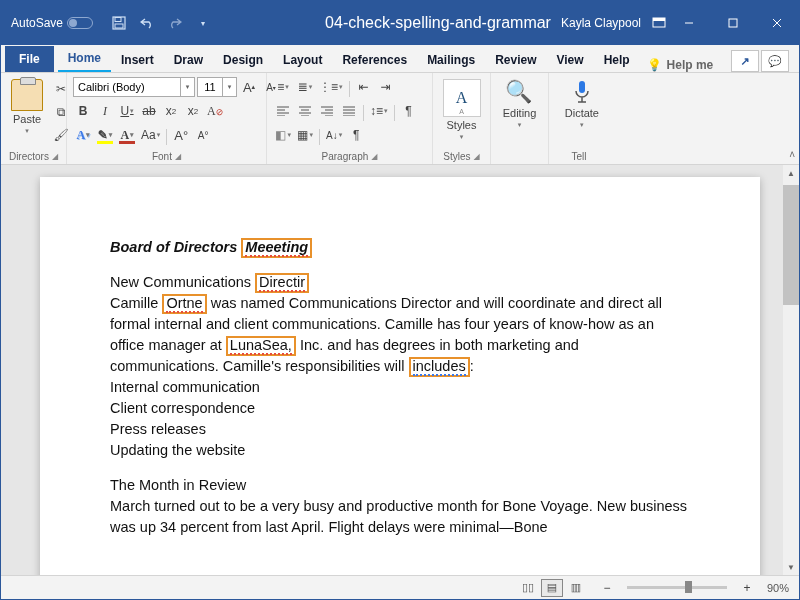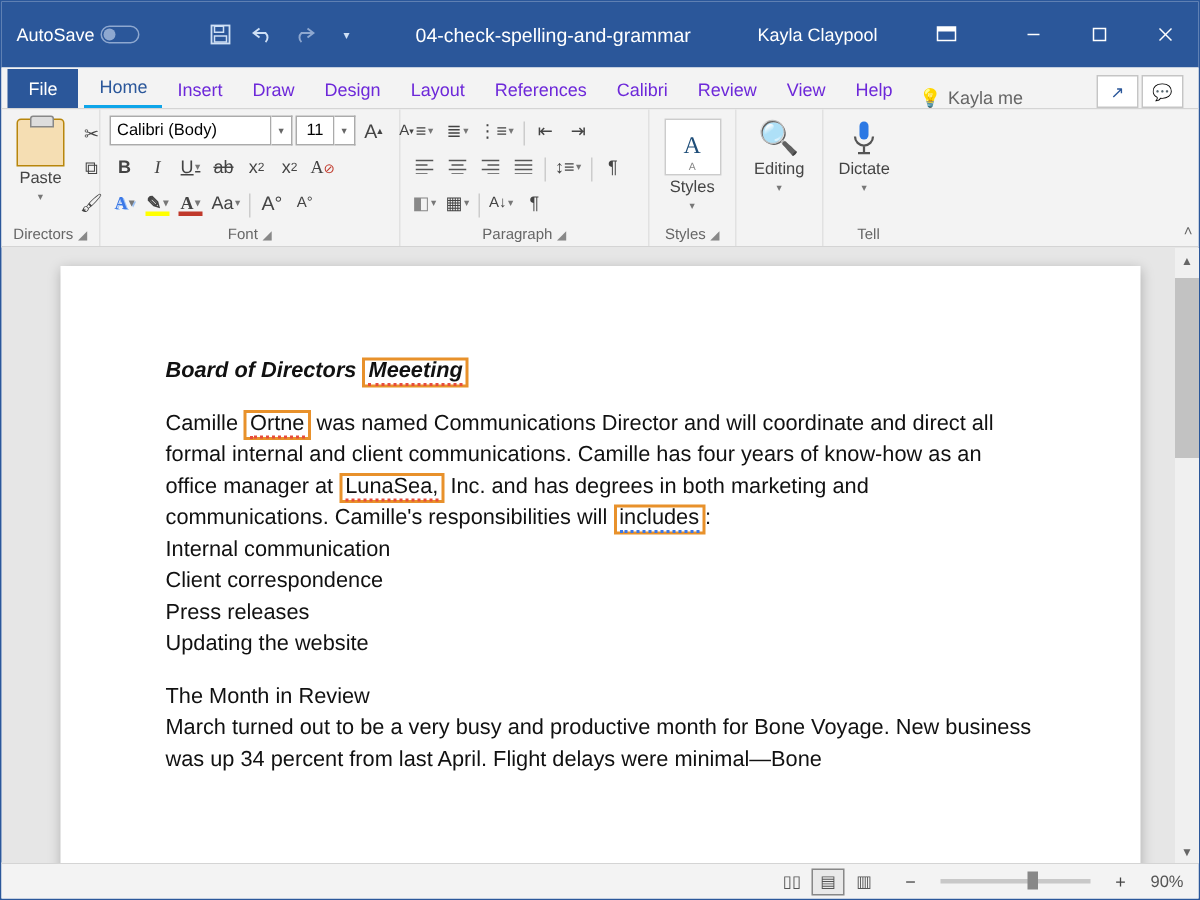--- a/index.html
+++ b/index.html
@@ -1,29 +1,29 @@
 <!DOCTYPE html>
 <html><head>
 <meta charset="utf-8">
 <style>
 * { margin:0; padding:0; box-sizing:border-box; font-family:"Segoe UI",Arial,sans-serif; }
 body { background:#ccc; width:800px; height:600px; overflow:hidden; position:relative; }
 .window { width:800px; height:600px; background:#fff; border:1px solid #2b579a; display:flex; flex-direction:column; }
-.titlebar { background:#2b579a; color:#fff; height:44px; display:flex; align-items:center; font-size:12px;gap:28px; }
+.titlebar { background:#2b579a; color:#fff; height:44px; display:flex; align-items:center; font-size:12px; }
 .titlebar .autosave { padding:0 8px 0 10px; display:flex; align-items:center; gap:4px; }
 .toggle { width:26px; height:12px; border:1px solid #8ea8d0; border-radius:7px; position:relative; }
 .toggle::after { content:""; position:absolute; width:8px; height:8px; background:#8ea8d0; border-radius:50%; top:1px; left:1px; }
 .qat { display:flex; gap:12px; padding:0 10px; align-items:center; }
 .qat-icon { width:16px; height:16px; display:flex; align-items:center; justify-content:center; color:#cfe0f5; cursor:pointer; }
-.doc-title { flex:1; text-align:left; font-size:13px; }
+.doc-title { flex:1; text-align:right; font-size:16px; }
 .user { padding:0 10px; font-size:12px; }
 .winbtns { display:flex; }
 .winbtn { width:44px; height:30px; display:flex; align-items:center; justify-content:center; color:#fff; cursor:pointer; font-size:11px; }
-.ribbon-tabs { background:#f3f3f3; border-bottom:1px solid #d4d4d4; height:28px; display:flex; align-items:flex-end; font-size:12px; padding:0 4px; }
-.rtab { padding:6px 10px 5px; color:#6d28d9; cursor:pointer; }
+.ribbon-tabs { background:#f3f3f3; border-bottom:1px solid #d4d4d4; height:28px; display:flex; align-items:flex-end; font-size:12px; padding:0 4px;font-weight:bold; }
+.rtab { padding:6px 10px 5px; color:#0f172a; cursor:pointer; }
 .rtab.file { background:#2b579a; color:#fff; padding:6px 14px; margin-right:4px; }
 .rtab.active { color:#2b579a; border-bottom:2px solid #0ea5e9; }
 .rtab-right { margin-left:auto; display:flex; align-items:center; gap:2px; padding-right:6px; }
 .rtab-btn { width:28px; height:22px; border:1px solid #c5c5c5; display:flex; align-items:center; justify-content:center; font-size:11px; cursor:pointer; background:#fff; }
 .tellme { display:flex; align-items:center; gap:4px; color:#666; font-size:12px; padding:0 8px; }
 .ribbon { background:#f3f3f3; border-bottom:1px solid #d4d4d4; height:92px; display:flex; position:relative; }
 .group { border-right:1px solid #e1e1e1; display:flex; flex-direction:column; padding:4px 6px 2px; }
 .group-label { font-size:10px; color:#666; text-align:center; padding-top:2px; display:flex; justify-content:center; align-items:center; gap:3px; }
 .group-body { flex:1; display:flex; align-items:flex-start; gap:4px; }
 .launcher { font-size:8px; color:#888; }
@@ -121,27 +121,27 @@
   </div>
 
   <div class="ribbon-tabs">
     <div class="rtab file">File</div>
     <div class="rtab active">Home</div>
     <div class="rtab">Insert</div>
     <div class="rtab">Draw</div>
     <div class="rtab">Design</div>
     <div class="rtab">Layout</div>
     <div class="rtab">References</div>
-    <div class="rtab">Calibri</div>
+    <div class="rtab">Mailings</div>
     <div class="rtab">Review</div>
     <div class="rtab">View</div>
     <div class="rtab">Help</div>
     <div class="tellme">
       <span>💡</span>
-      <span>Kayla me</span>
+      <span>Help me</span>
     </div>
     <div class="rtab-right">
       <div class="rtab-btn">
           <span style="color:#2b579a">↗</span>
         </div>
       <div class="rtab-btn">
           <span style="color:#2b579a">💬</span>
         </div>
     </div>
   </div>
@@ -319,21 +319,21 @@
         <div class="vbtn">
           <span style="font-size:22px">🔍</span>
           <span>Editing</span>
           <span style="font-size:7px;color:#777">▾</span>
         </div>
       </div>
       <div class="group-label" style="visibility:hidden">.</div>
     </div>
 
     <div class="group" style="width:60px;border-right:none">
-      <div class="group-body" style="justify-content:flex-start">
+      <div class="group-body" style="justify-content:flex-end">
         <div class="vbtn">
           <span>
               <svg width="20" height="26" viewBox="0 0 20 26">
                 <rect x="7" y="2" width="6" height="12" rx="3" fill="#2b78e4"></rect>
                 <path d="M4 12 a6 6 0 0 0 12 0 M10 18 v5 M6 23 h8" fill="none" stroke="#555" stroke-width="1.5"></path>
               </svg>
             </span>
           <span>Dictate</span>
           <span style="font-size:7px;color:#777">▾</span>
         </div>
@@ -342,20 +342,21 @@
           <span>Tell</span>
         </div>
     </div>
 
     <span class="collapse-btn"><span>˄</span></span>
   </div>
 
   <div class="doc-area">
     <div class="page">
       <p><strong><span>Board of Directors</span> <span class="highlight-box"><span class="spell-err">Meeeting</span></span></strong></p>
+      <p style="margin-bottom:0"><span>New Communications</span> <span class="highlight-box"><span class="spell-err">Directir</span></span></p>
       <p style="margin-bottom:0">
         <span>Camille</span>
         <span class="highlight-box"><span class="spell-err">Ortne</span></span>
         <span>was named Communications Director and will coordinate and direct all formal internal and client communications. Camille has four years of know-how as an office manager at</span>
         <span class="highlight-box"><span class="spell-err">LunaSea,</span></span>
         <span>Inc. and has degrees in both marketing and communications. Camille's responsibilities will</span>
         <span class="highlight-box"><span class="grammar-err">includes</span></span><span>:</span>
       </p>
       <p style="margin-bottom:0"><span>Internal communication</span></p>
       <p style="margin-bottom:0"><span>Client correspondence</span></p>

